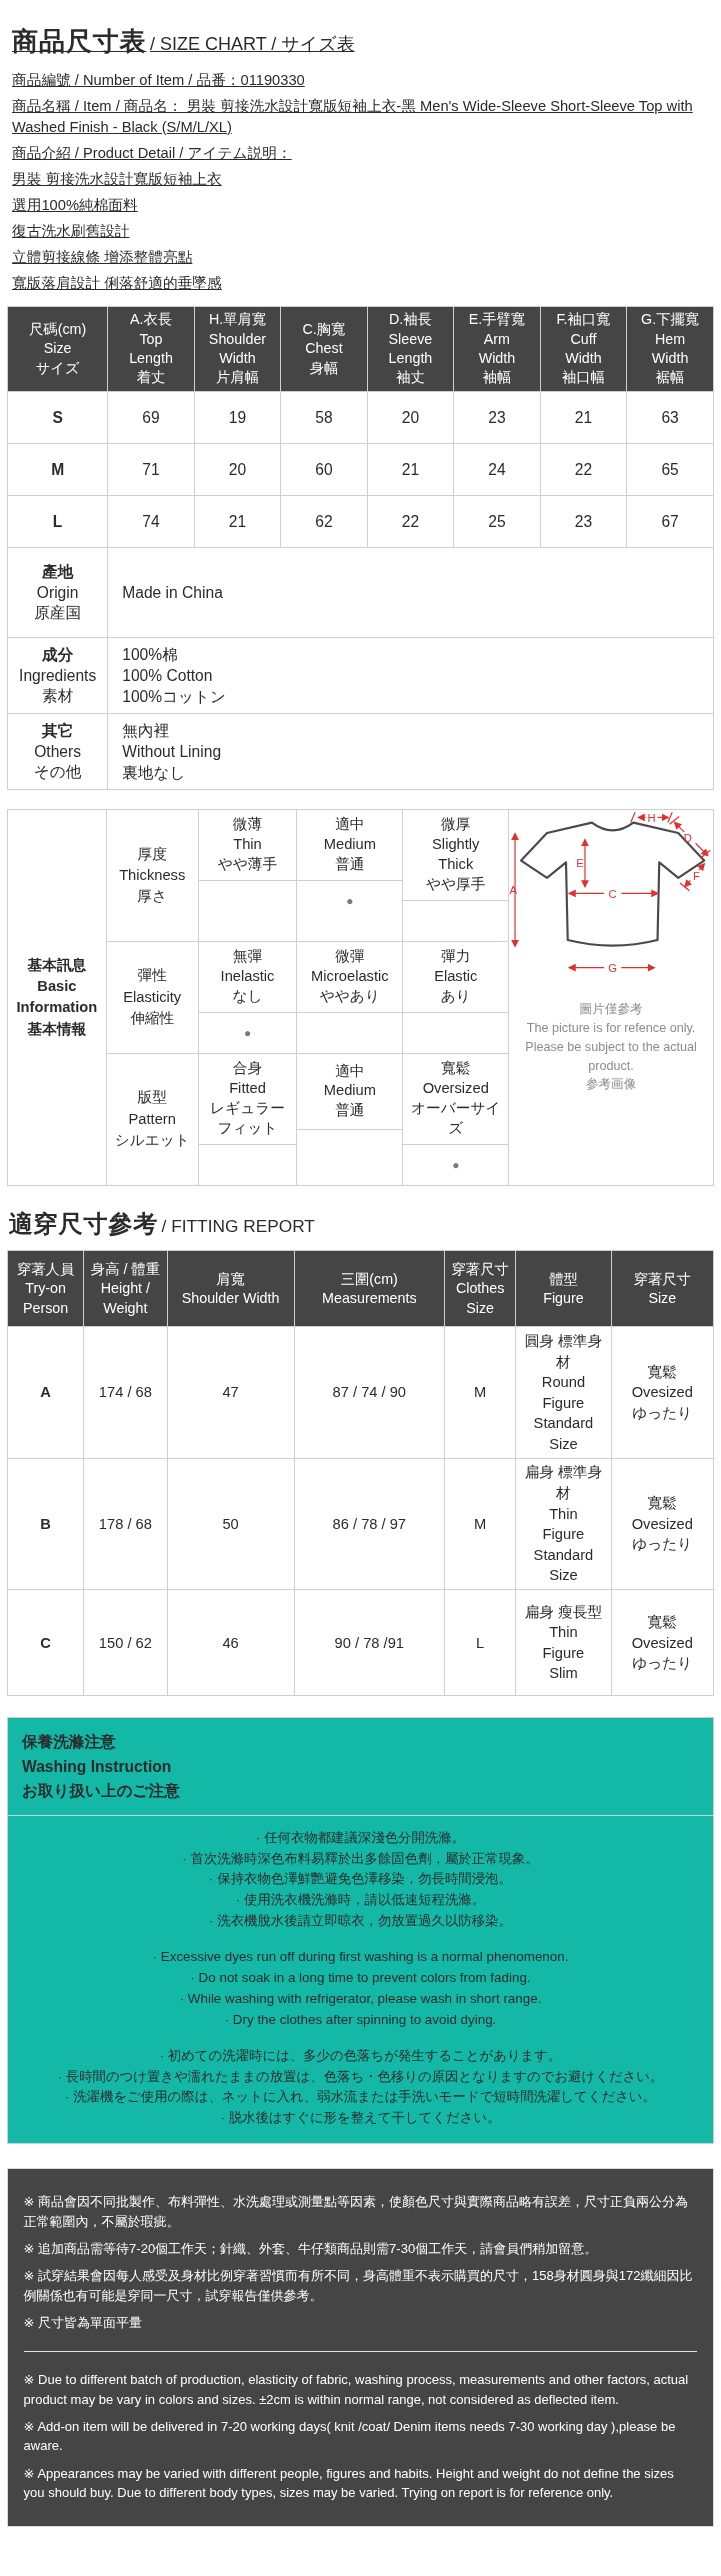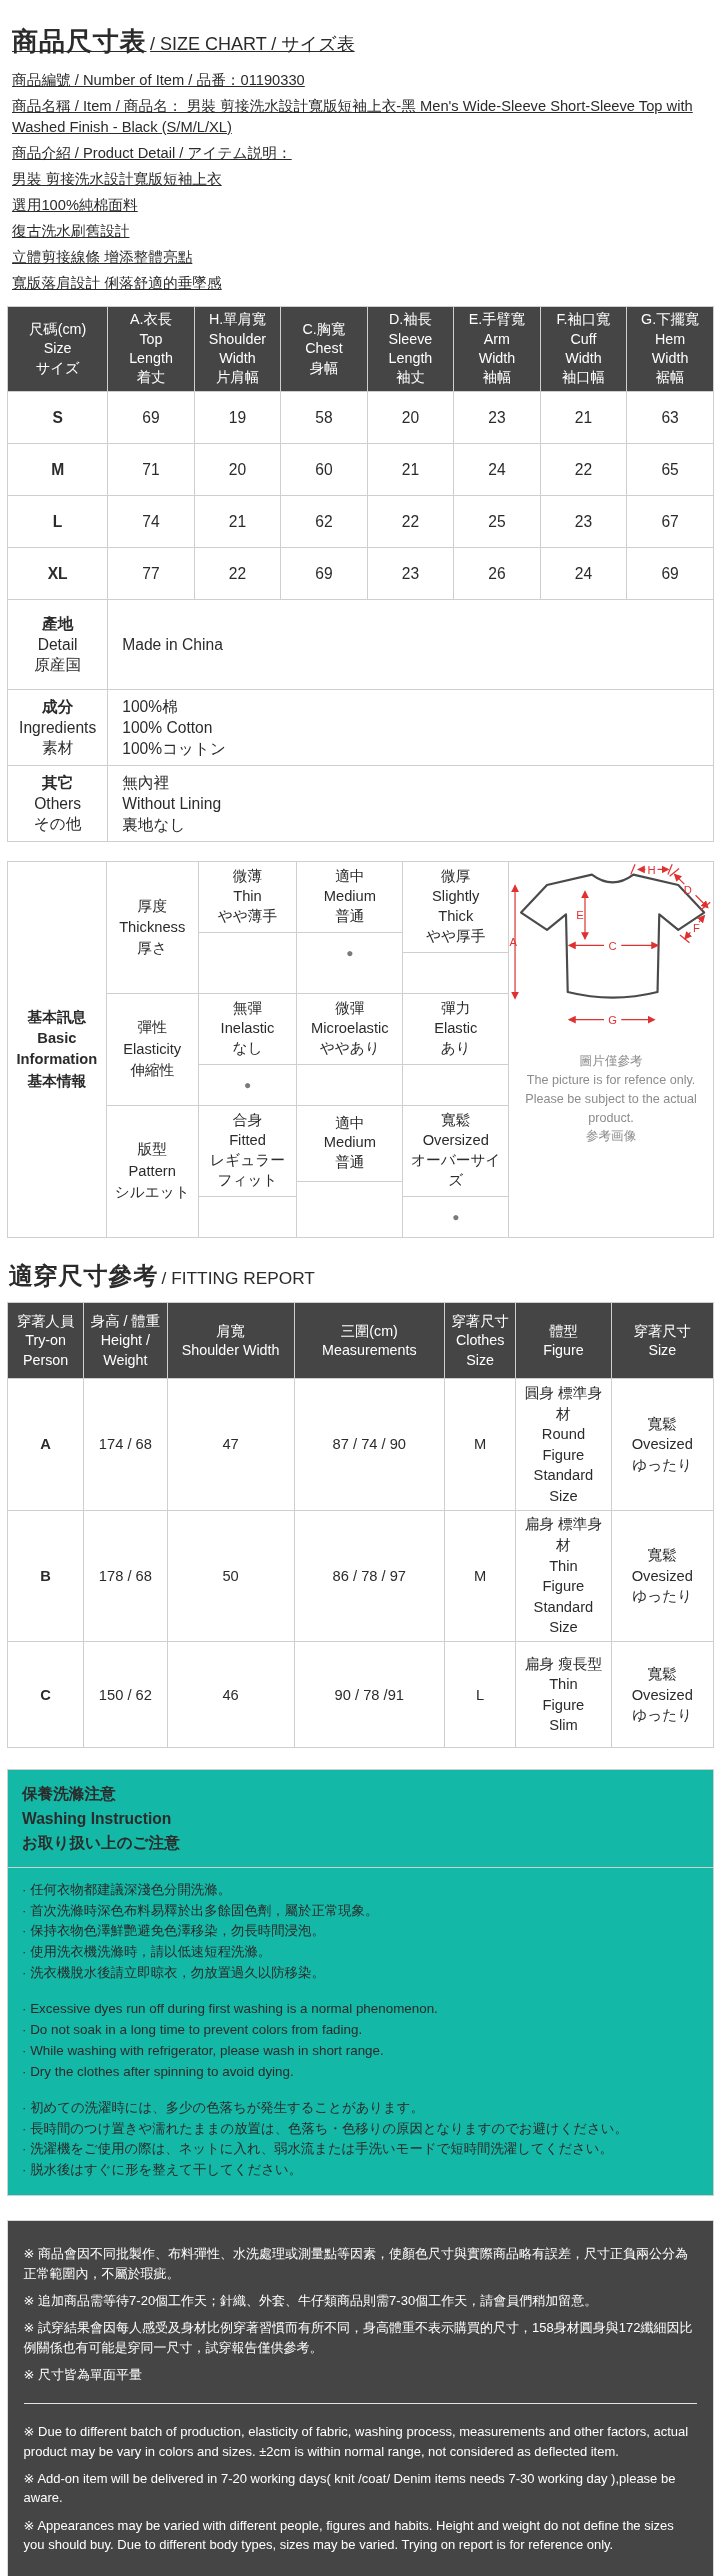--- a/index.html
+++ b/index.html
@@ -49,21 +49,21 @@
   .fit-zh{font-size:24px;font-weight:bold;letter-spacing:0.9px;}
   .fit-sfx{font-size:17.3px;margin-left:3.5px;}
   .fitting thead th{height:76px;}
   .fitting td{line-height:1.4;font-size:14.7px;}
   .fitting tr.fr{height:106px;}
   .person{font-weight:bold;font-size:15.6px;}
 
   
   .wbox{border:0.9px solid #cfcfcf;margin:21px 7px 0;background:#14b8a6;}
   .wtitle{font-weight:bold;font-size:15.6px;line-height:1.55;padding:12px 14px;border-bottom:0.9px solid #cfcfcf;}
-  .wbody{padding:12px 14px 14px;}
+  .wbody{padding:12px 14px 14px;text-align:center;}
   .wline{font-size:13.4px;line-height:1.55;}
   .wgroup{margin-bottom:15.6px;}
   .wgroup:last-child{margin-bottom:0;}
 
   
   .nbox{background:#454545;color:#fff;border:0.9px solid #d9d9d9;margin:24px 7px 0;padding:5.2px 15.6px;}
   .nsec{padding:10.4px 0;}
   .nsec + .nsec{border-top:0.9px solid rgba(255,255,255,.85);}
   .nline{font-size:13px;line-height:1.5;margin:7.8px 0;}
   svg text{font-family:"Liberation Sans","DejaVu Sans",sans-serif;}
@@ -156,34 +156,24 @@
       <tr>
         <td class="sz">L</td>
         <td>74</td>
         <td>21</td>
         <td>62</td>
         <td>22</td>
         <td>25</td>
         <td>23</td>
         <td>67</td>
       </tr>
-      <tr>
-        <td class="sz">XL</td>
-        <td>77</td>
-        <td>22</td>
-        <td>69</td>
-        <td>23</td>
-        <td>26</td>
-        <td>24</td>
-        <td>69</td>
-      </tr>
       <tr class="row-origin">
         <td class="klabel">
           <span class="zh">產地</span>
-          <span class="rest pre">Detail
+          <span class="rest pre">Origin
 原産国</span>
         </td>
         <td class="kval pre" colspan="7">Made in China</td>
       </tr>
       <tr class="row-ing">
         <td class="klabel">
           <span class="zh">成分</span>
           <span class="rest pre">Ingredients
 素材</span>
         </td>

